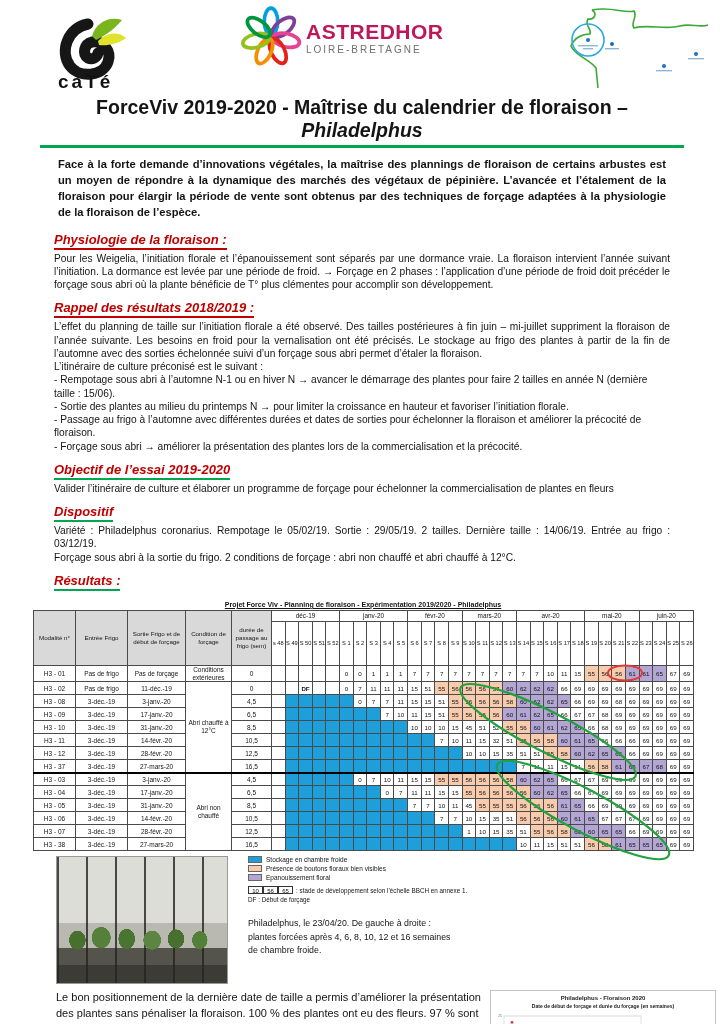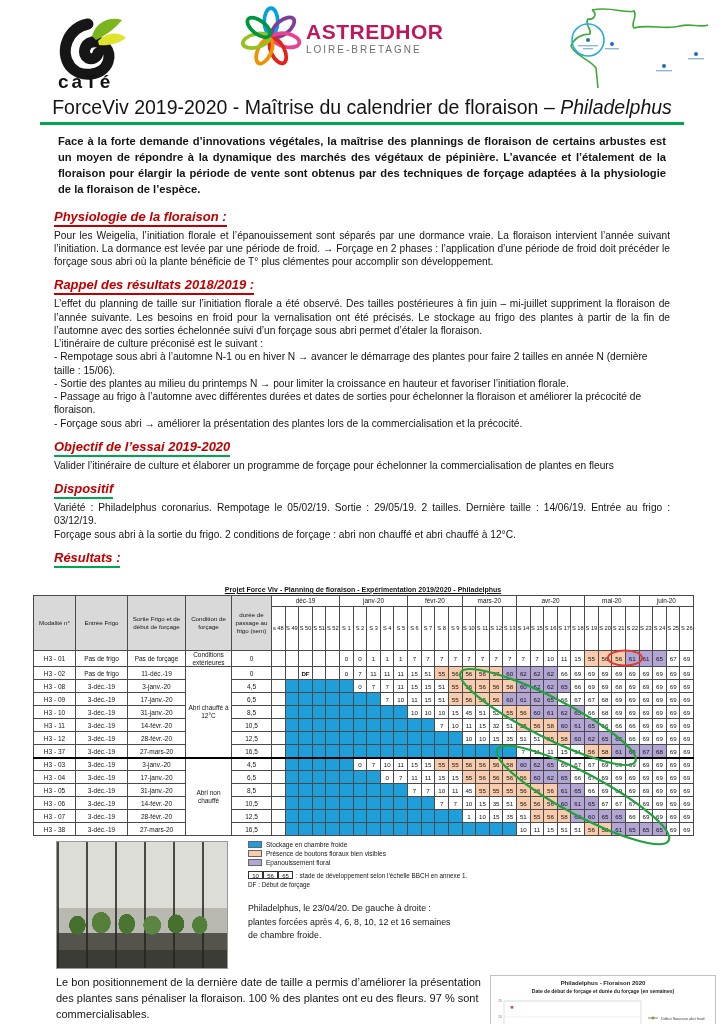--- a/index.html
+++ b/index.html
@@ -9,26 +9,26 @@
   
   .header{position:relative;height:94px;}
   .cate-logo{position:absolute;left:52px;top:14px;}
   .astredhor-logo{position:absolute;left:240px;top:6px;display:flex;align-items:center;}
   .astredhor-text{margin-left:4px;}
   .astredhor-name{font-size:21px;font-weight:bold;color:#be185d;letter-spacing:.5px;}
   .astredhor-region{font-size:10px;color:#6f6f6f;letter-spacing:2px;}
   .map-logo{position:absolute;right:6px;top:4px;}
 
   
-  .title{margin:2px 40px 0;text-align:center;font-size:19.5px;font-weight:normal;border-bottom:3px solid #00a650;padding-bottom:3px;}
+  .title{margin:2px 40px 0;text-align:center;font-size:19.5px;font-weight:bold;border-bottom:3px solid #00a650;padding-bottom:3px;}
   .title .sp{font-style:italic;}
 
   .intro{margin:9px 58px 0;font-weight:bold;font-size:11.2px;line-height:1.42;text-align:justify;}
 
-  .sections{margin:2px 54px 16px;}
+  .sections{margin:2px 54px 8px;}
   .sec-head{display:inline-block;color:#c00000;font-weight:bold;font-style:italic;font-size:13px;margin:9px 0 2px;padding-bottom:1px;}
   .u-red{border-bottom:2px solid #c00000;}
   .u-green{border-bottom:2px solid #00a650;}
   p.body{font-size:10.2px;line-height:1.3;text-align:justify;}
   p.bullet{text-align:left;}
 
   
   .results{position:relative;margin:3px 0 0 33px;width:660px;}
   .table-title{text-align:center;font-weight:bold;font-size:7px;text-decoration:underline;margin-bottom:2px;}
   .table-wrap{position:relative;}

